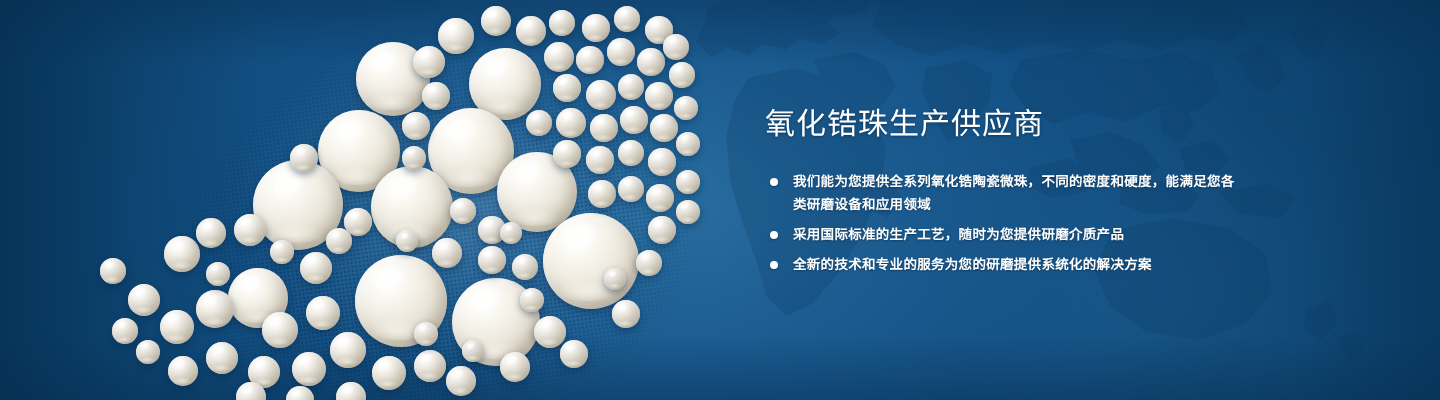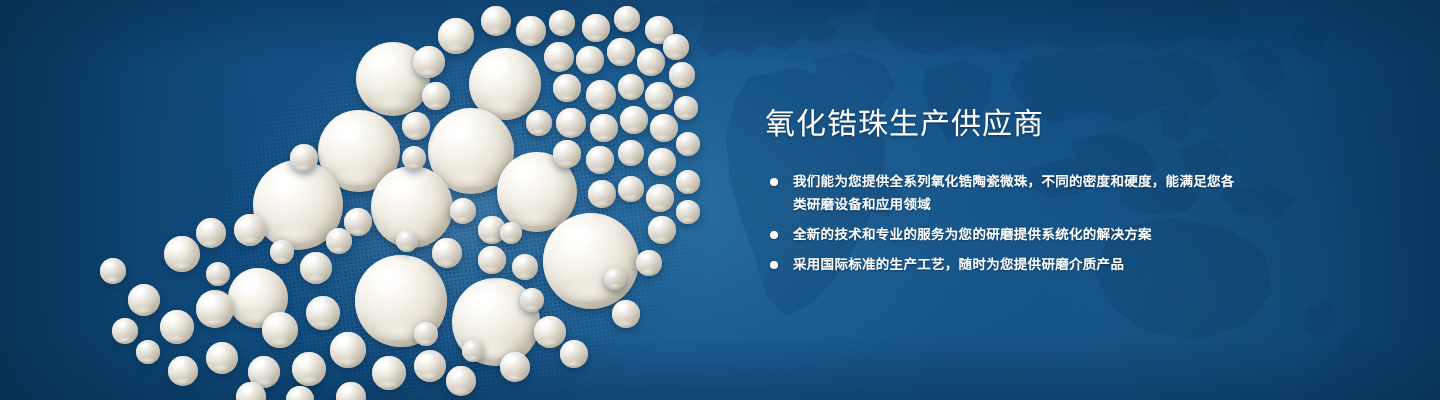--- a/index.html
+++ b/index.html
@@ -349,23 +349,23 @@
 
     <ul class="bullet-list">
 
       <li class="bullet-item">
         <span class="bullet-dot"></span>
         <span class="bullet-text">我们能为您提供全系列氧化锆陶瓷微珠，不同的密度和硬度，能满足您各类研磨设备和应用领域</span>
       </li>
 
       <li class="bullet-item">
         <span class="bullet-dot"></span>
-        <span class="bullet-text">全新的技术和专业的服务为您的研磨提供系统化的解决方案</span>
+        <span class="bullet-text">采用国际标准的生产工艺，随时为您提供研磨介质产品</span>
       </li>
 
       <li class="bullet-item">
         <span class="bullet-dot"></span>
-        <span class="bullet-text">采用国际标准的生产工艺，随时为您提供研磨介质产品</span>
+        <span class="bullet-text">全新的技术和专业的服务为您的研磨提供系统化的解决方案</span>
       </li>
 
     </ul>
   </div>
 </div>
 
 </body></html>

